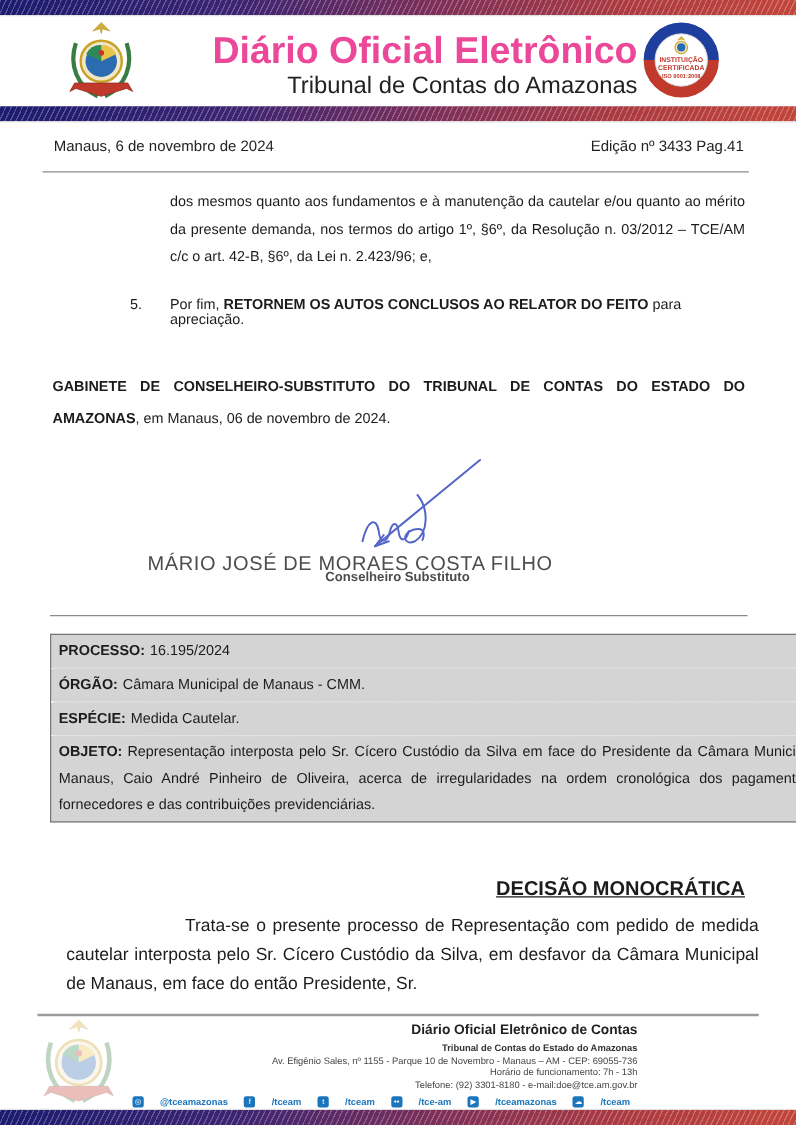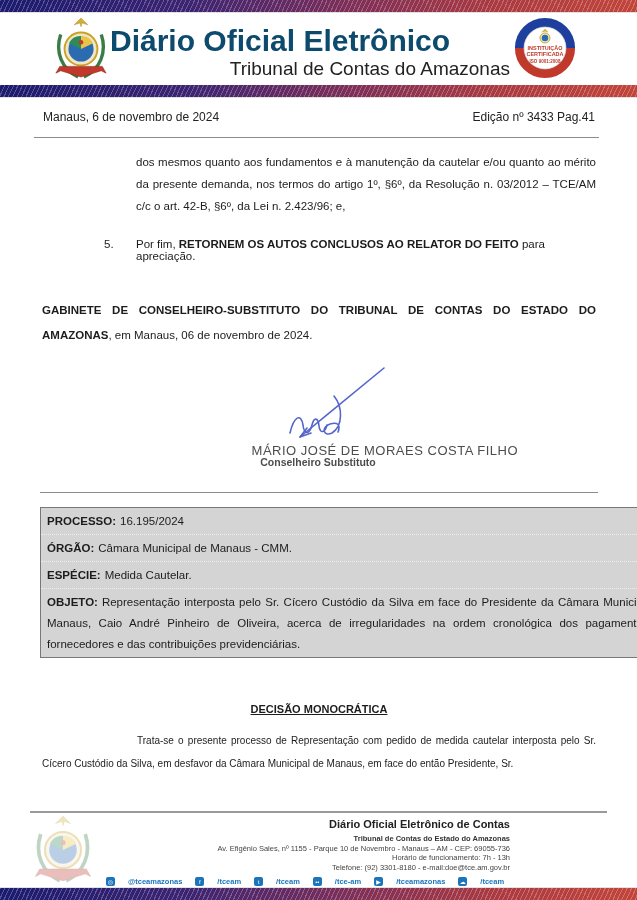--- a/index.html
+++ b/index.html
@@ -19,22 +19,22 @@
     background:
       repeating-linear-gradient(115deg, rgba(255,255,255,0.25) 0 1px, rgba(255,255,255,0) 1px 4px),
       linear-gradient(90deg, #1b1b6f 0%, #3d2472 30%, #7e2f58 55%, #ab3a41 78%, #c2453a 100%);
     border-bottom: 1px solid #e2e2e2;
   }
   .band-top { top: 0; }
   .band-mid { top: 85px; }
   .band-bottom { top: 887px; height: 13px; border-bottom: none; border-top: 1px solid #e2e2e2; }
 
   
-  .header-title { position: absolute; top: 24px; left: 110px; width: 400px; text-align: left;
-    font-size: 30px; font-weight: bold; color: #0c4a6e; letter-spacing: 0px; }
+  .header-title { position: absolute; top: 24px; left: 110px; width: 400px; text-align: right;
+    font-size: 30px; font-weight: bold; color: #ec4899; letter-spacing: 0px; }
   .header-subtitle { position: absolute; top: 58px; left: 110px; width: 400px; text-align: right;
     font-size: 19px; color: #222; }
   .logo-left { position: absolute; top: 16px; left: 52px; }
   .seal-right { position: absolute; top: 16px; left: 514px; }
 
   
   .meta-date { position: absolute; top: 110px; left: 43px; font-size: 12px; color: #222; }
   .meta-edition { position: absolute; top: 110px; right: 42px; font-size: 12px; color: #222; }
   .hr { position: absolute; height: 1px; background: #8c8c8c; }
   .hr-1 { top: 137px; left: 34px; width: 565px; }
@@ -45,38 +45,38 @@
   .para-continuation { position: absolute; top: 151px; left: 136px; width: 460px;
     font-size: 11.5px; line-height: 22px; text-align: justify; }
   .list-item-number { position: absolute; top: 238px; left: 104px; font-size: 11.5px; }
   .list-item-text { position: absolute; top: 238px; left: 136px; width: 470px; font-size: 11.5px; }
   .para-gabinete { position: absolute; top: 298px; left: 42px; width: 554px;
     font-size: 11.5px; line-height: 25px; text-align: justify; }
   b, .b { font-weight: bold; }
 
   
   .signature-svg { position: absolute; top: 364px; left: 262px; }
-  .sig-name { position: absolute; top: 443px; left: 118px; width: 400px; text-align: right;
-    font-size: 13px; color: #4d4d4d; letter-spacing: 0.5px; }
+  .sig-name { position: absolute; top: 443px; left: 118px; width: 400px; text-align: left;
+    font-size: 16px; color: #4d4d4d; letter-spacing: 0.5px; }
   .sig-role { position: absolute; top: 456px; left: 118px; width: 400px; text-align: center;
     font-size: 10.5px; font-weight: bold; color: #4d4d4d; }
 
   
   .process-box { position: absolute; top: 507px; left: 40px; width: 636px;
     background: #d4d4d4; border: 1px solid #787878; }
   .process-row { padding: 3px 6px 2px 6px; font-size: 11.5px; line-height: 21px;
     text-align: justify; border-bottom: 1px dotted #efefef; }
   .process-row:last-child { border-bottom: none; }
   .process-row .lbl { font-weight: bold; margin-right: 4px; }
 
   
-  .decision-heading { position: absolute; top: 703px; left: 42px; width: 554px; text-align: center;
-    font-size: 11px; font-weight: bold; text-decoration: underline; }
-  .decision-para { position: absolute; top: 729px; left: 42px; width: 554px;
-    font-size: 10px; line-height: 23px; text-align: justify; text-indent: 95px; }
+  .decision-heading { position: absolute; top: 703px; left: 42px; width: 554px; text-align: right;
+    font-size: 16px; font-weight: bold; text-decoration: underline; }
+  .decision-para { position: absolute; top: 729px; left: 53px; width: 554px;
+    font-size: 14px; line-height: 23px; text-align: justify; text-indent: 95px; }
 
   
   .footer-logo { position: absolute; top: 815px; left: 24px; opacity: 0.32; }
   .footer-block { position: absolute; top: 818px; left: 100px; width: 410px; text-align: right; color: #333; }
   .footer-title { font-size: 11px; font-weight: bold; color: #222; margin-bottom: 4px; }
   .footer-line { font-size: 7.5px; line-height: 9.5px; color: #444; }
   .footer-org { font-weight: bold; color: #333; }
   .footer-social { margin-top: 5px; display: flex; justify-content: center; gap: 13px; }
   .social-item { display: inline-flex; align-items: center; gap: 13px; cursor: pointer; }
   .sico { display: inline-flex; align-items: center; justify-content: center;

